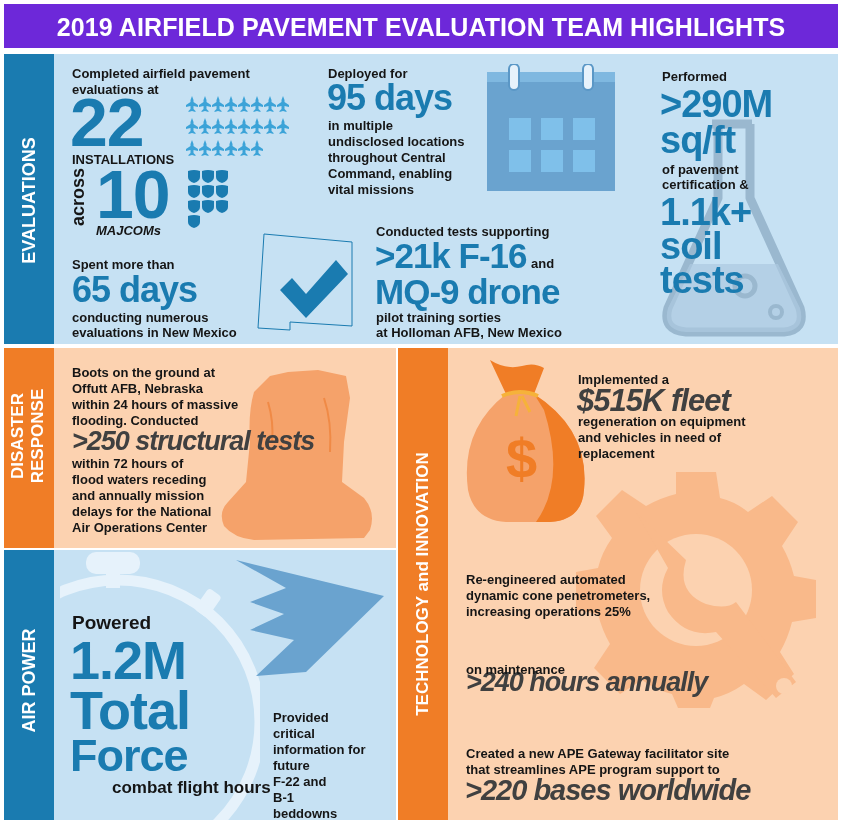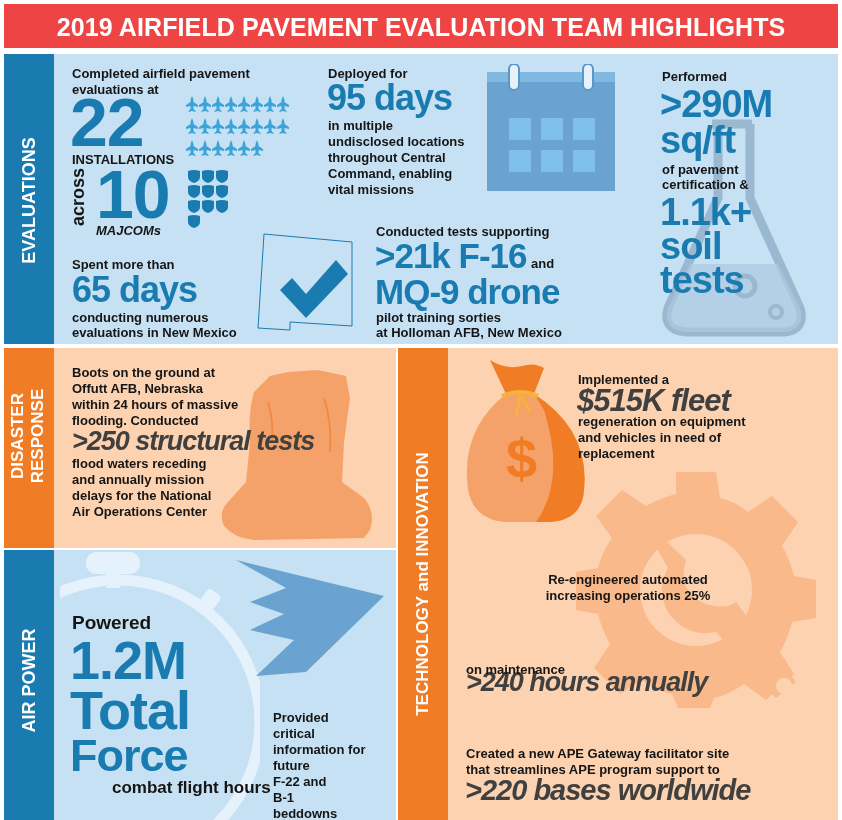--- a/index.html
+++ b/index.html
@@ -3,21 +3,21 @@
 <meta charset="utf-8">
 <style>
   * { box-sizing: border-box; margin: 0; padding: 0; }
   html, body { width: 842px; height: 820px; background: #ffffff; overflow: hidden; }
   body { font-family: "Liberation Sans", sans-serif; color: #111; position: relative; }
   .abs { position: absolute; }
   .b { font-weight: bold; }
   .blue { color: #1a7bb0; }
   .orange { color: #404040; font-style: italic; }
 
-  #header { left: 4px; top: 4px; width: 834px; height: 44px; background: #ef4444; }
+  #header { left: 4px; top: 4px; width: 834px; height: 44px; background: #6d28d9; }
   #header .title { position:absolute; left:0; right:0; top:9px; text-align:center; color:#fff; font-weight:bold; font-size:25px; letter-spacing:0.1px; }
 
   .panel-blue { background: #c6e1f3; }
   .panel-orange { background: #fcd2b0; }
   .band-blue { background: #1a7bb0; }
   .band-orange { background: #f07d26; }
   .vlabel { position:absolute; color:#fff; font-weight:bold; white-space:nowrap; transform: rotate(-90deg); transform-origin: center center; text-align:center; }
 
   .small { font-size: 13px; font-weight: bold; line-height: 16px; color:#151515; }
   .big { font-weight: 900; font-family: "Liberation Sans", sans-serif; font-weight: bold; letter-spacing: -1px; }
@@ -163,20 +163,21 @@
 </svg>
 
 <div class="abs" style="left:72px; top:365px; width:300px;">
   <div class="small">Boots on the ground at</div>
   <div class="small">Offutt AFB, Nebraska</div>
   <div class="small">within 24 hours of massive</div>
   <div class="small">flooding. Conducted</div>
 </div>
 <div class="abs big orange" style="left:72px; top:426px; font-size:27px; line-height:30px; white-space:nowrap;">&gt;250 structural tests</div>
 <div class="abs" style="left:72px; top:456px; width:300px;">
+  <div class="small">within 72 hours of</div>
   <div class="small">flood waters receding</div>
   <div class="small">and annually mission</div>
   <div class="small">delays for the National</div>
   <div class="small">Air Operations Center</div>
 </div>
 
 <div class="abs panel-blue" style="left:4px; top:550px; width:392px; height:270px;"></div>
 <div class="abs band-blue" style="left:4px; top:550px; width:50px; height:270px;">
   <div class="vlabel" style="font-size:18px; width:270px; left:-110px; top:120px;">AIR POWER</div>
 </div>
@@ -230,22 +231,23 @@
 </svg>
 
 <div class="abs small" style="left:578px; top:372px;">Implemented a</div>
 <div class="abs big orange" style="left:577px; top:384px; font-size:31px; line-height:34px; white-space:nowrap;">$515K fleet</div>
 <div class="abs" style="left:578px; top:414px; width:240px;">
   <div class="small">regeneration on equipment</div>
   <div class="small">and vehicles in need of</div>
   <div class="small">replacement</div>
 </div>
 
-<div class="abs" style="left:478px; top:572px; width:300px;text-align:center;">
+<div class="abs" style="left:466px; top:572px; width:300px;">
   <div class="small">Re-engineered automated</div>
+  <div class="small">dynamic cone penetrometers,</div>
   <div class="small">increasing operations 25%</div>
 </div>
 <div class="abs big orange" style="left:466px; top:634px; font-size:27px; line-height:30px; white-space:nowrap;margin-top:33px;">&gt;240 hours annually</div>
 <div class="abs small" style="left:466px; top:662px;">on maintenance</div>
 
 <div class="abs" style="left:466px; top:746px; width:360px;">
   <div class="small">Created a new APE Gateway facilitator site</div>
   <div class="small">that streamlines APE program support to</div>
 </div>
 <div class="abs big orange" style="left:465px; top:774px; font-size:29px; line-height:32px; white-space:nowrap;">&gt;220 bases worldwide</div>

